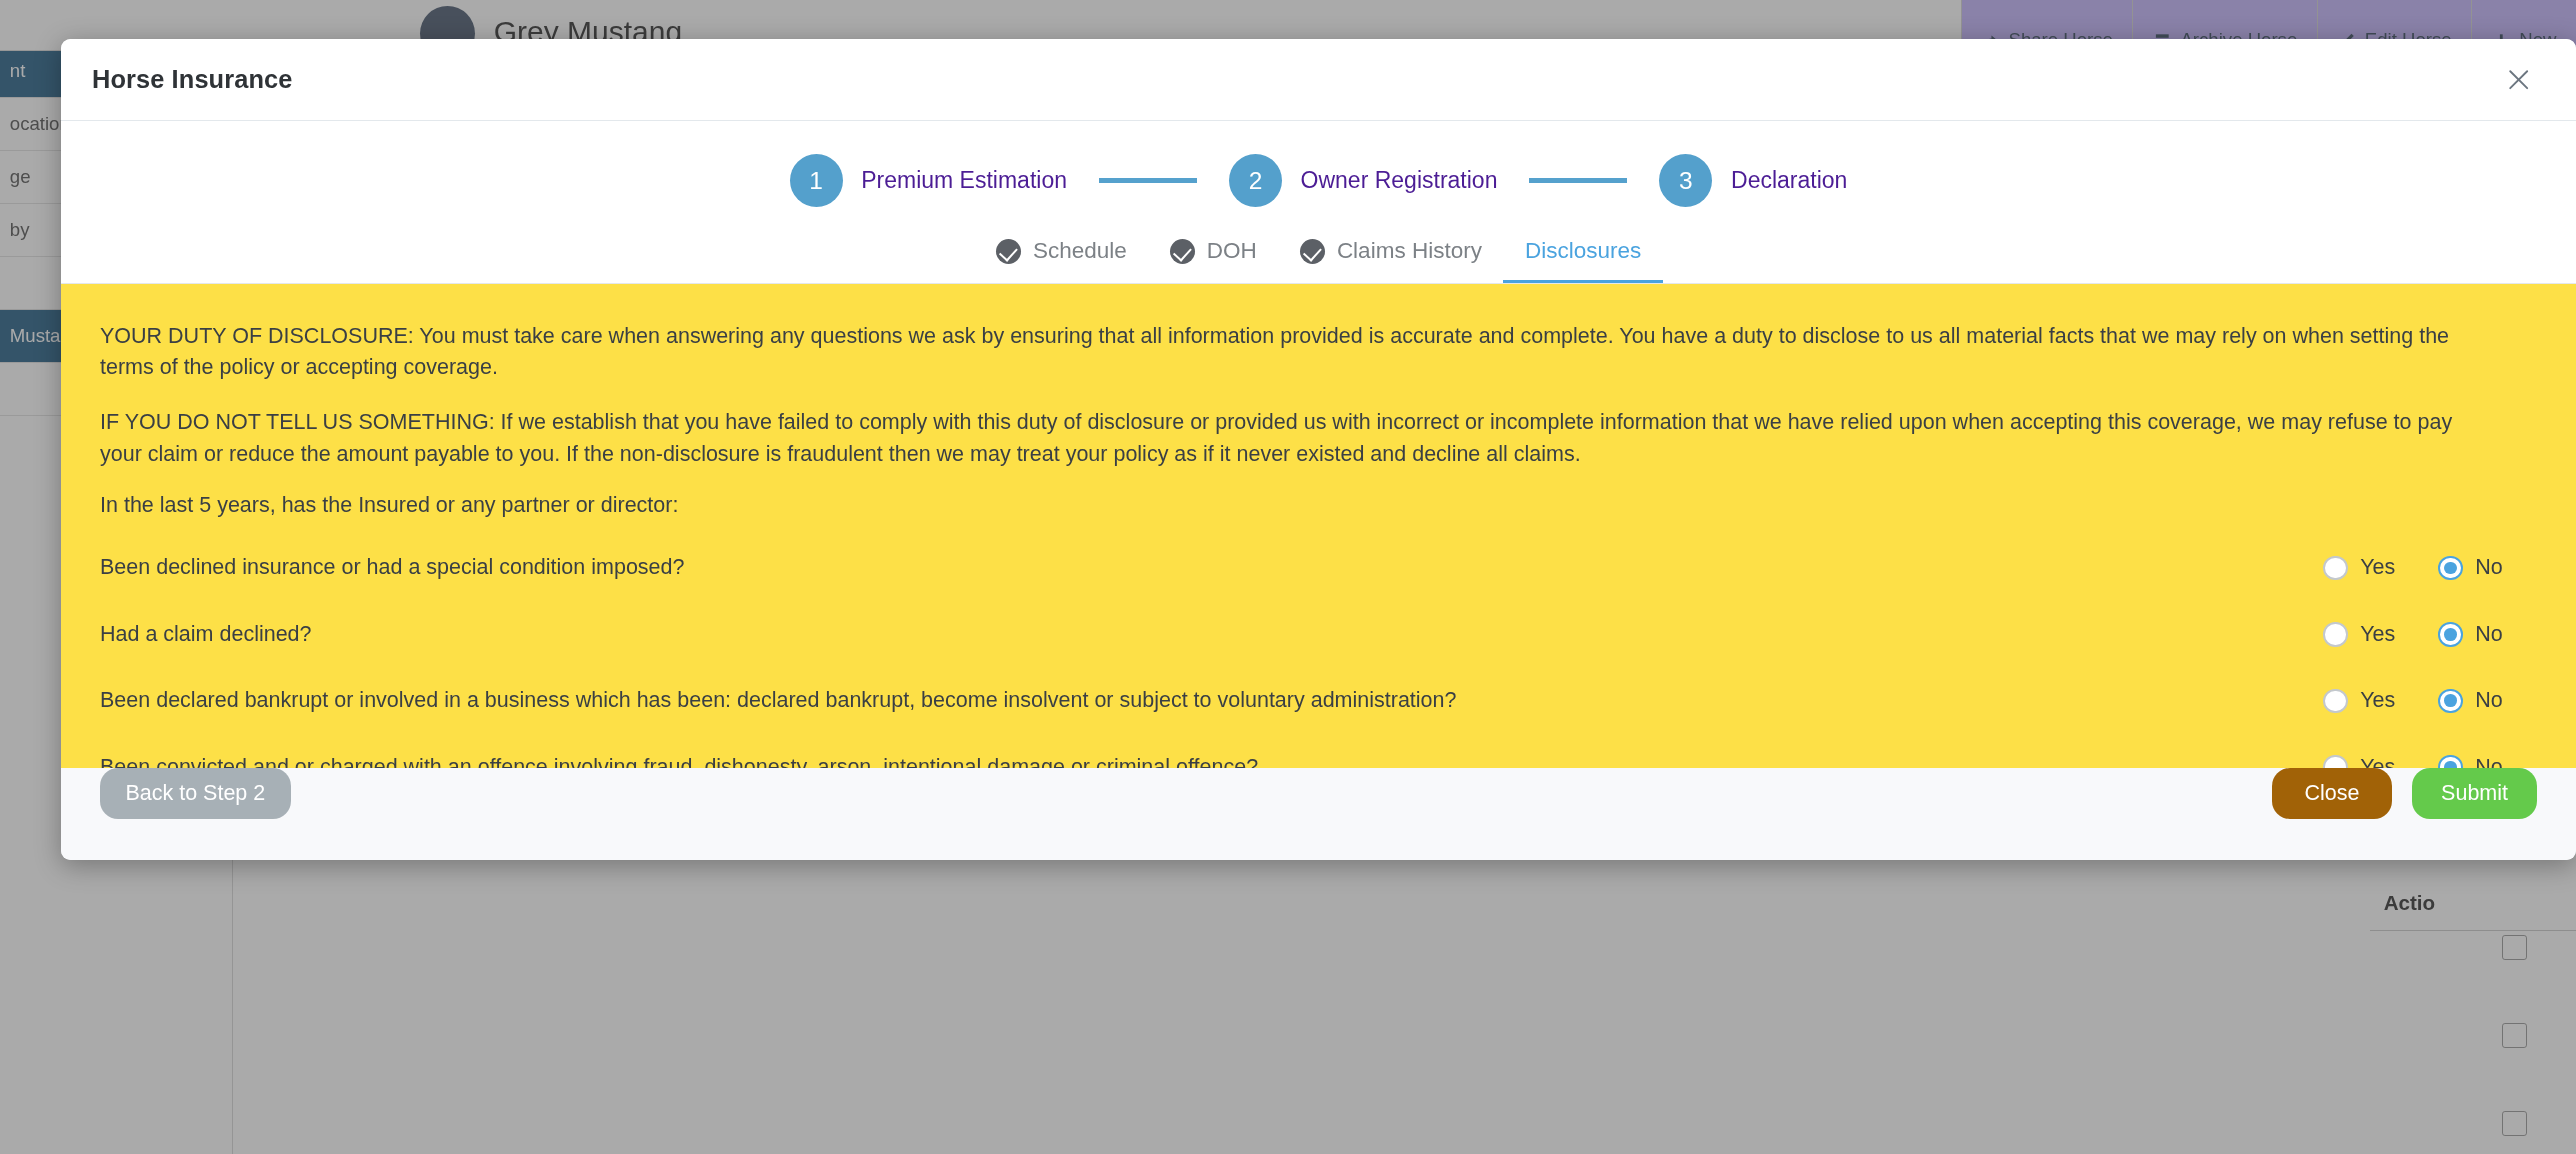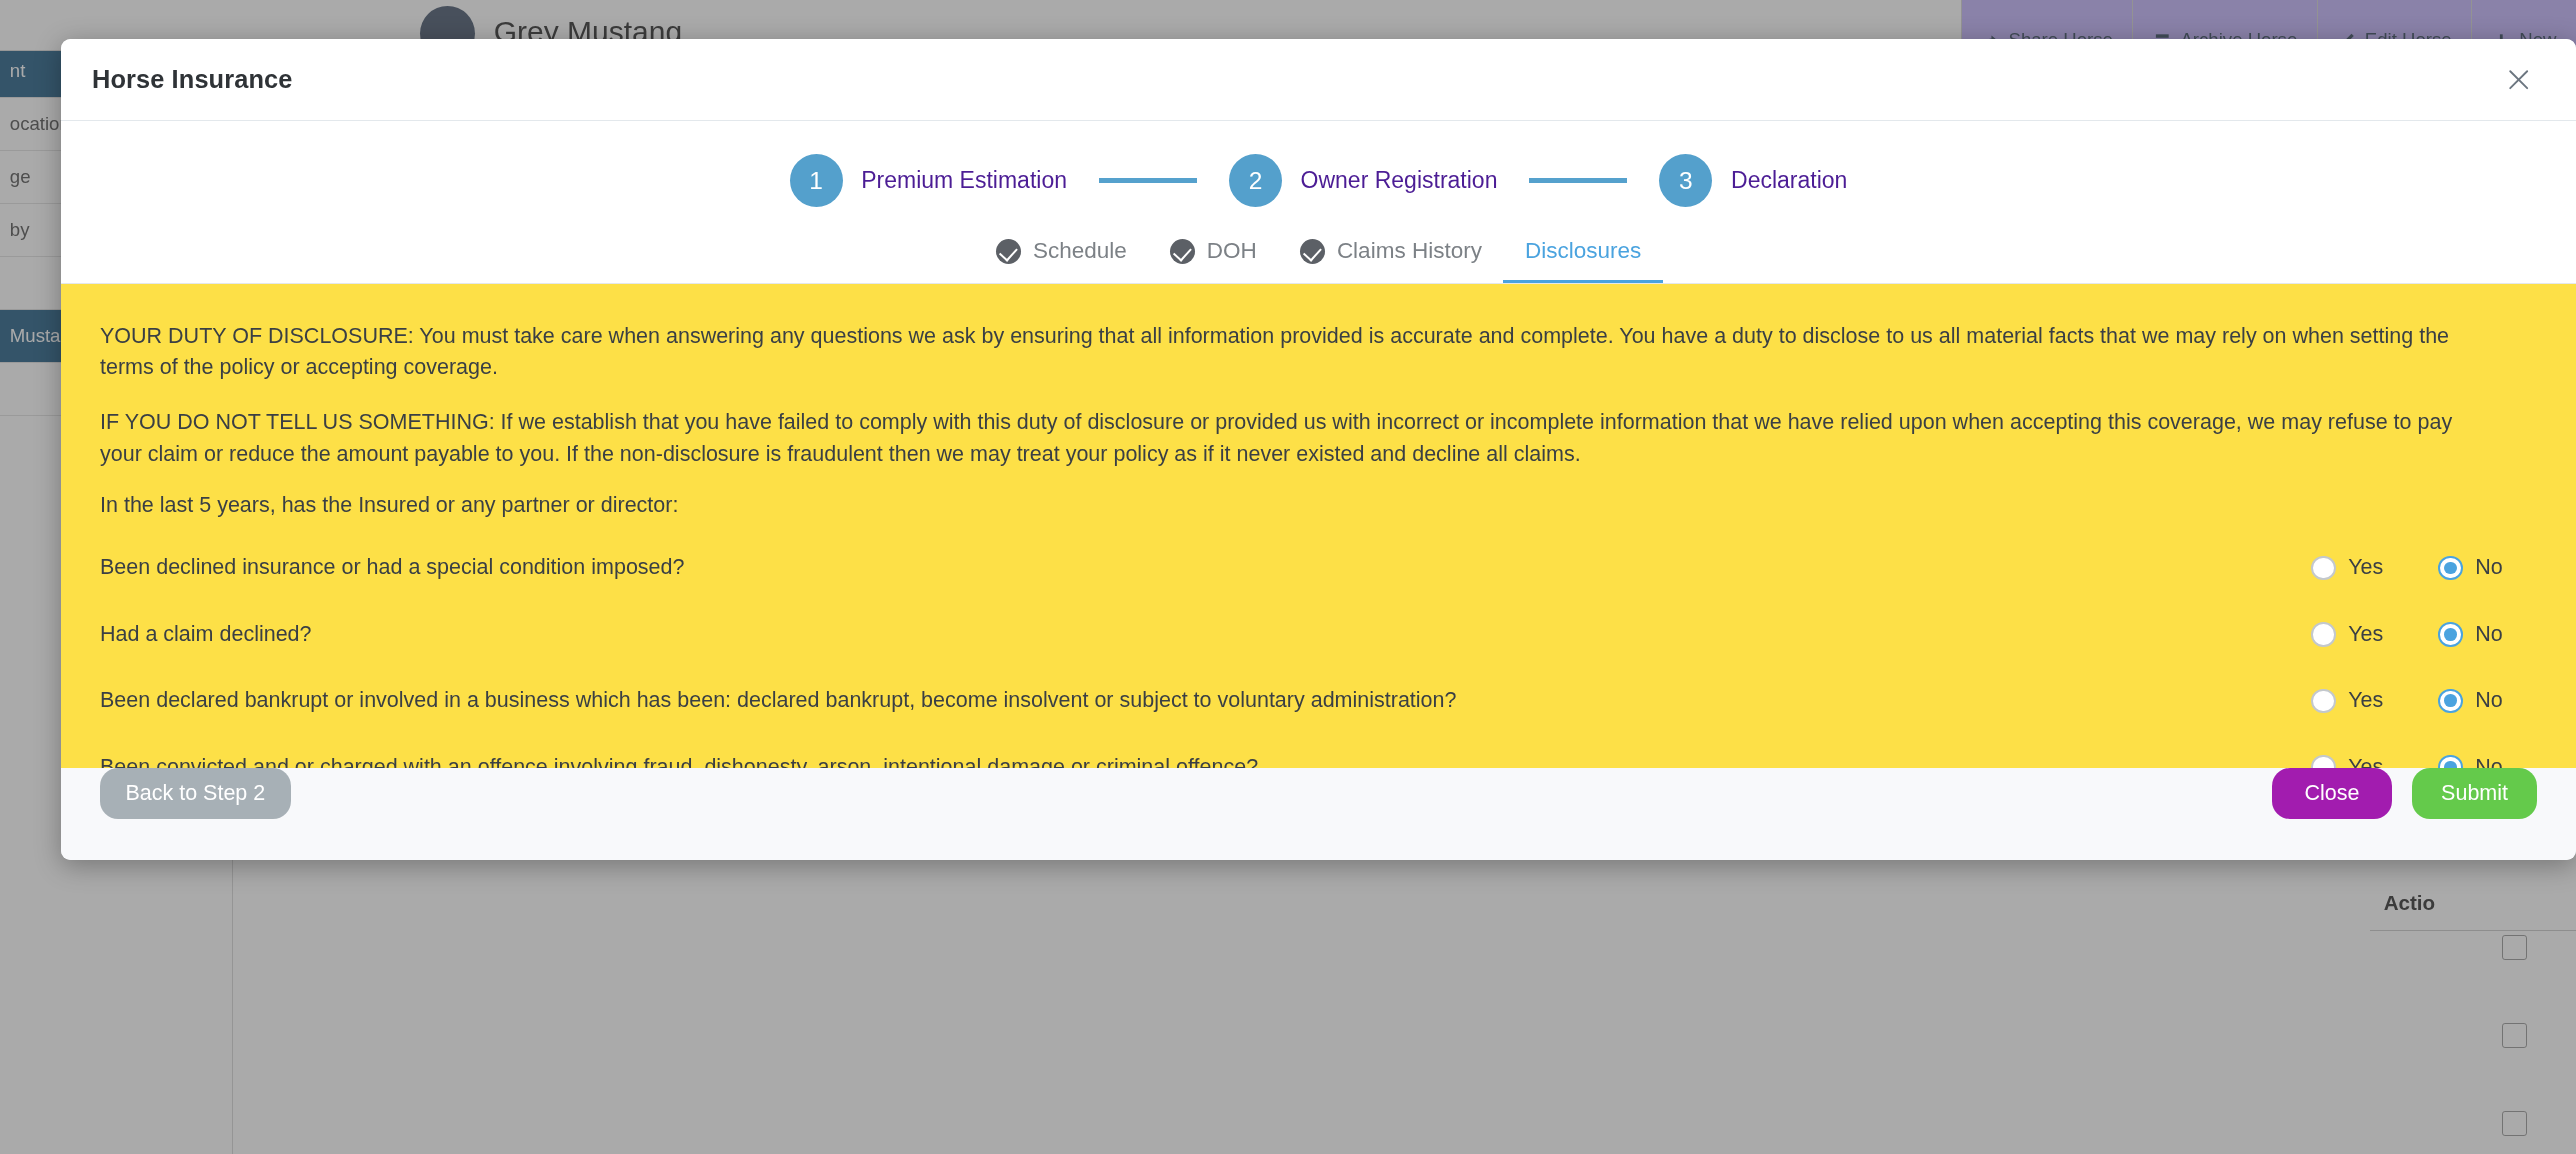--- a/index.html
+++ b/index.html
@@ -202,21 +202,21 @@
   .lead {
     font-size: 21.5px; color: #3a3f44; margin: 17.6px 0 29px 0;
   }
   .qrow {
     display: flex; align-items: center;
     min-height: 41px; margin-bottom: 25.4px;
   }
   .qtext {
     font-size: 21.5px; color: #3a3f44; flex: 1 1 auto; padding-right: 39px;
   }
-  .qopts { display: flex; align-items: center; gap: 12px; flex: 0 0 auto; }
+  .qopts { display: flex; align-items: center; gap: 0; flex: 0 0 auto; }
   .opt { display: flex; align-items: center; gap: 12.7px; width: 115px; }
   .radio {
     width: 24.5px; height: 24.5px; border-radius: 50%;
     border: 2px solid #c3c8cd; background: #ffffff;
     position: relative; flex: 0 0 auto; cursor: pointer;
   }
   .radio.checked { border-color: #4aa3df; }
   .radio.checked::after {
     content: ""; position: absolute;
     left: 3.9px; top: 3.9px; width: 12.7px; height: 12.7px;
@@ -231,21 +231,21 @@
     padding: 0 39px 41px 39px;
     display: flex; align-items: center;
   }
   .btn {
     border: none; border-radius: 18px; cursor: pointer;
     font-size: 21.5px; color: #ffffff;
     font-family: "Liberation Sans", sans-serif;
     padding: 14.7px 25.4px; line-height: 1;
   }
   .btn-grey { background: #a7b0b6; }
-  .btn-close { background: #a21caf; padding: 14.7px 33px; }
+  .btn-close { background: #a16207; padding: 14.7px 33px; }
   .btn-green { background: #64ca4b; padding: 14.7px 29px; }
   .footer-right { margin-left: auto; display: flex; gap: 19.6px; align-items: center; }
 </style>
 </head>
 <body>
 
 <div id="backdrop">
 
   <div class="bg-leftpanel">
     <div class="bg-left-row hdr">

